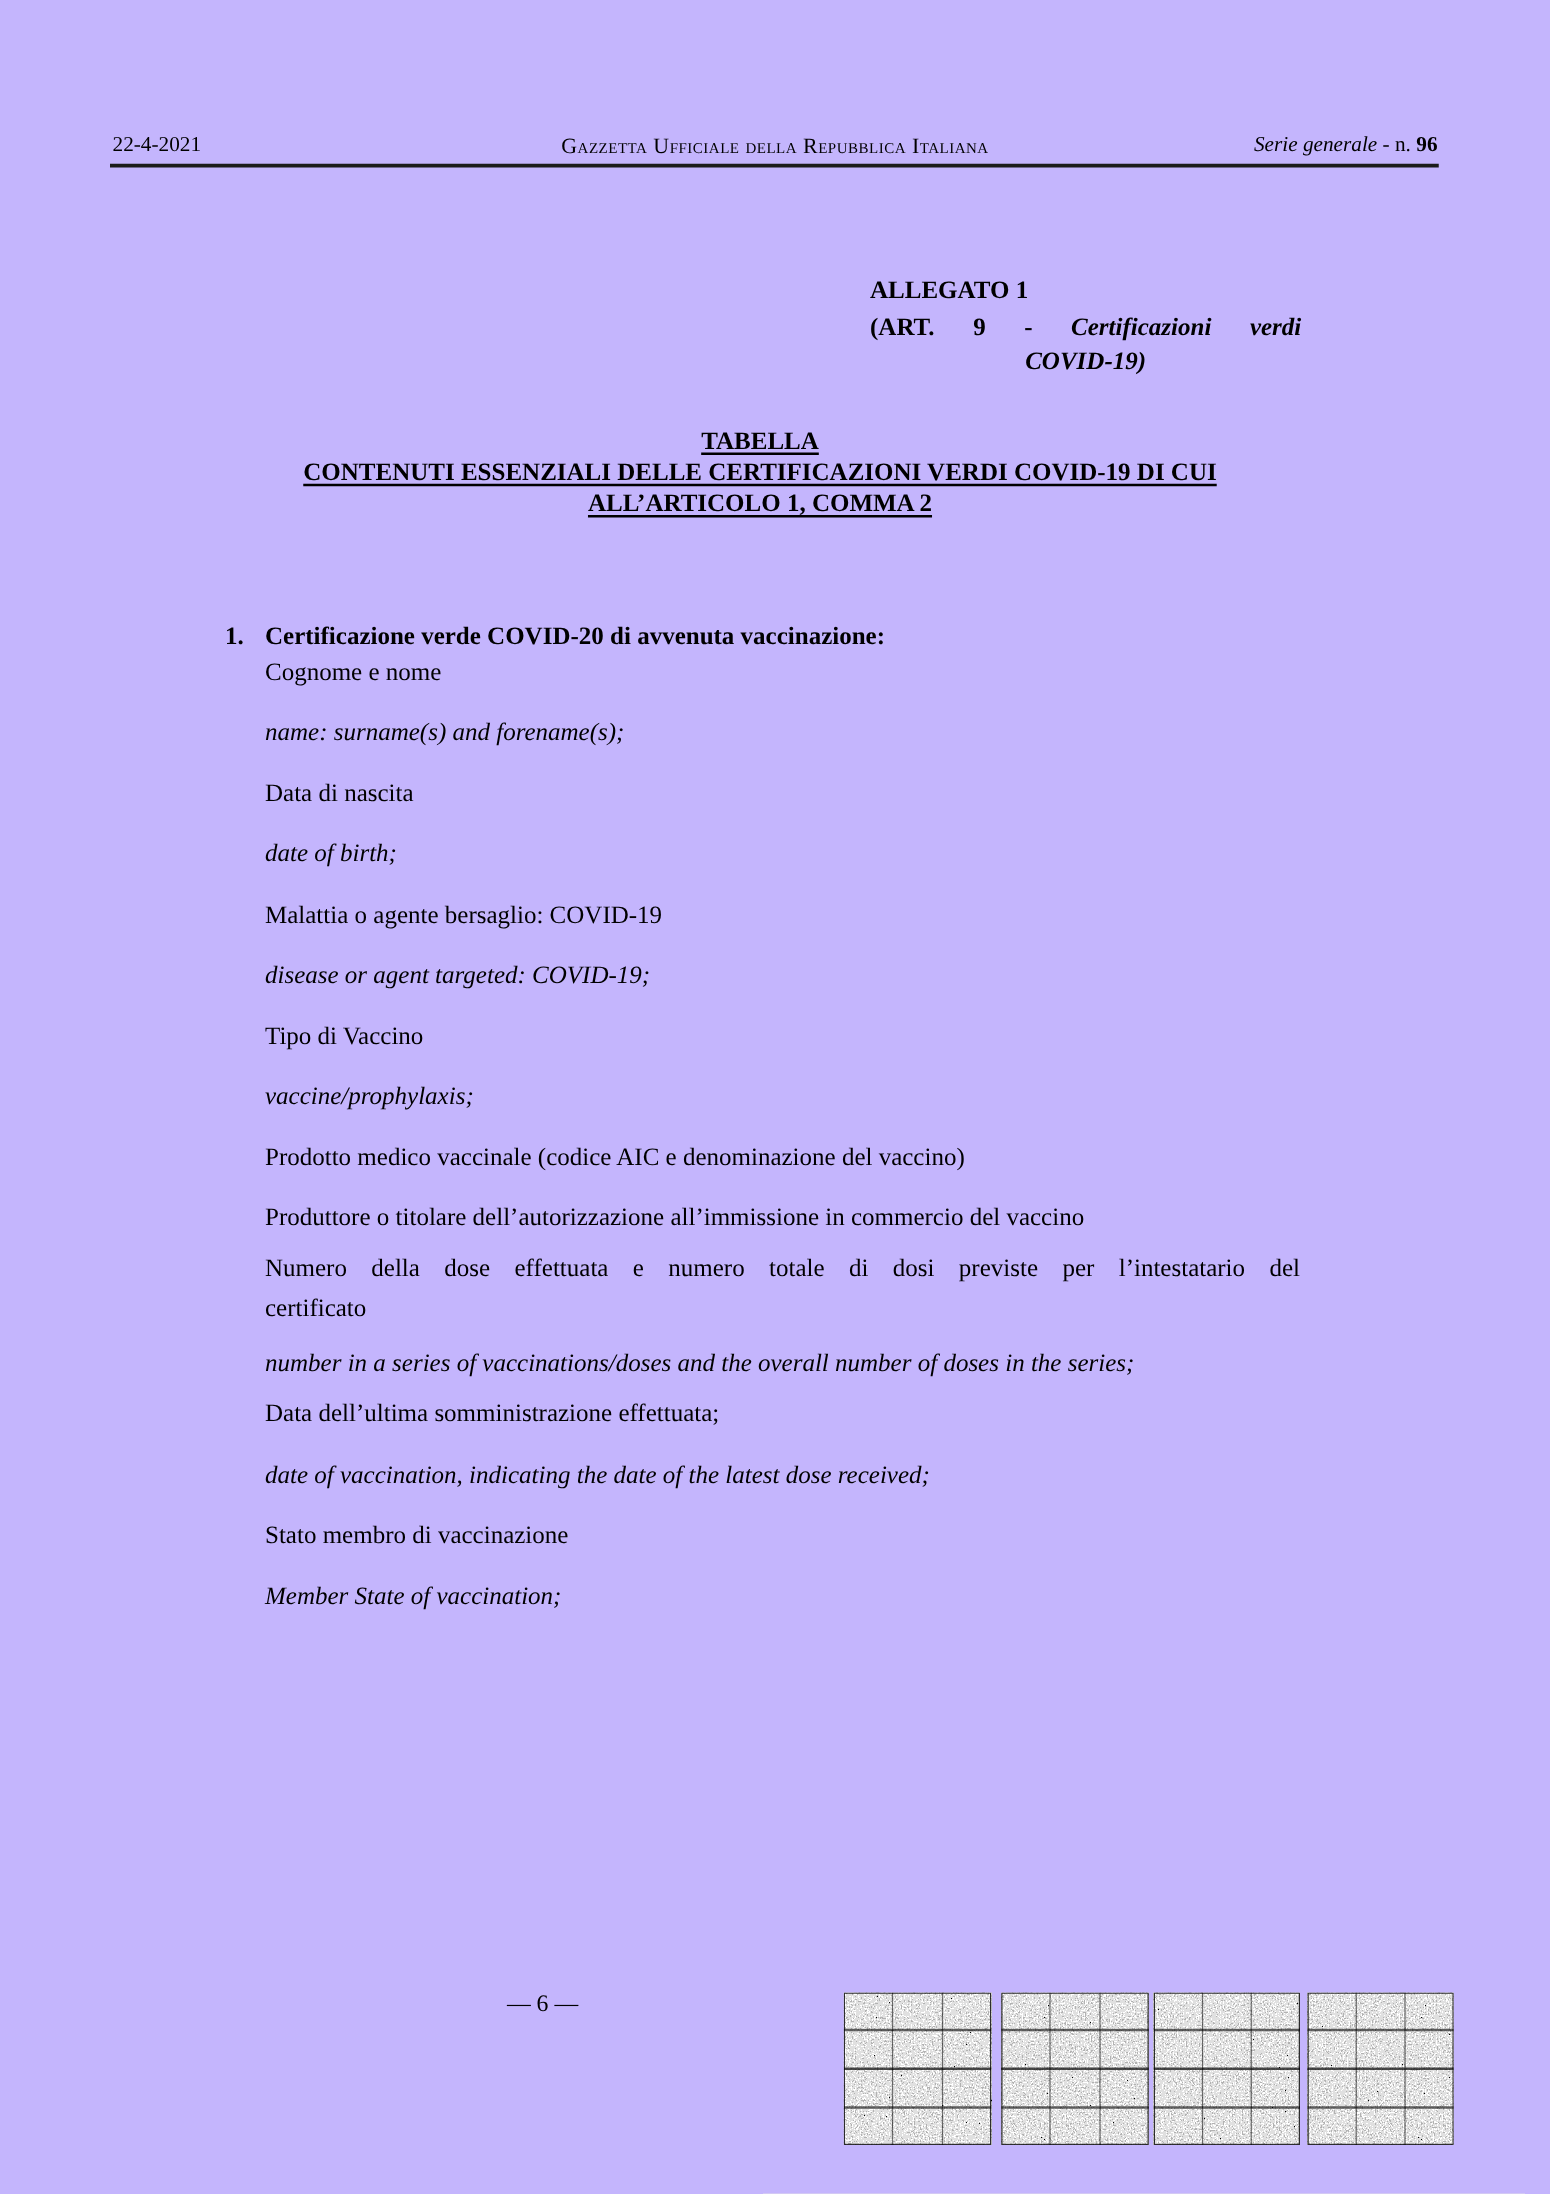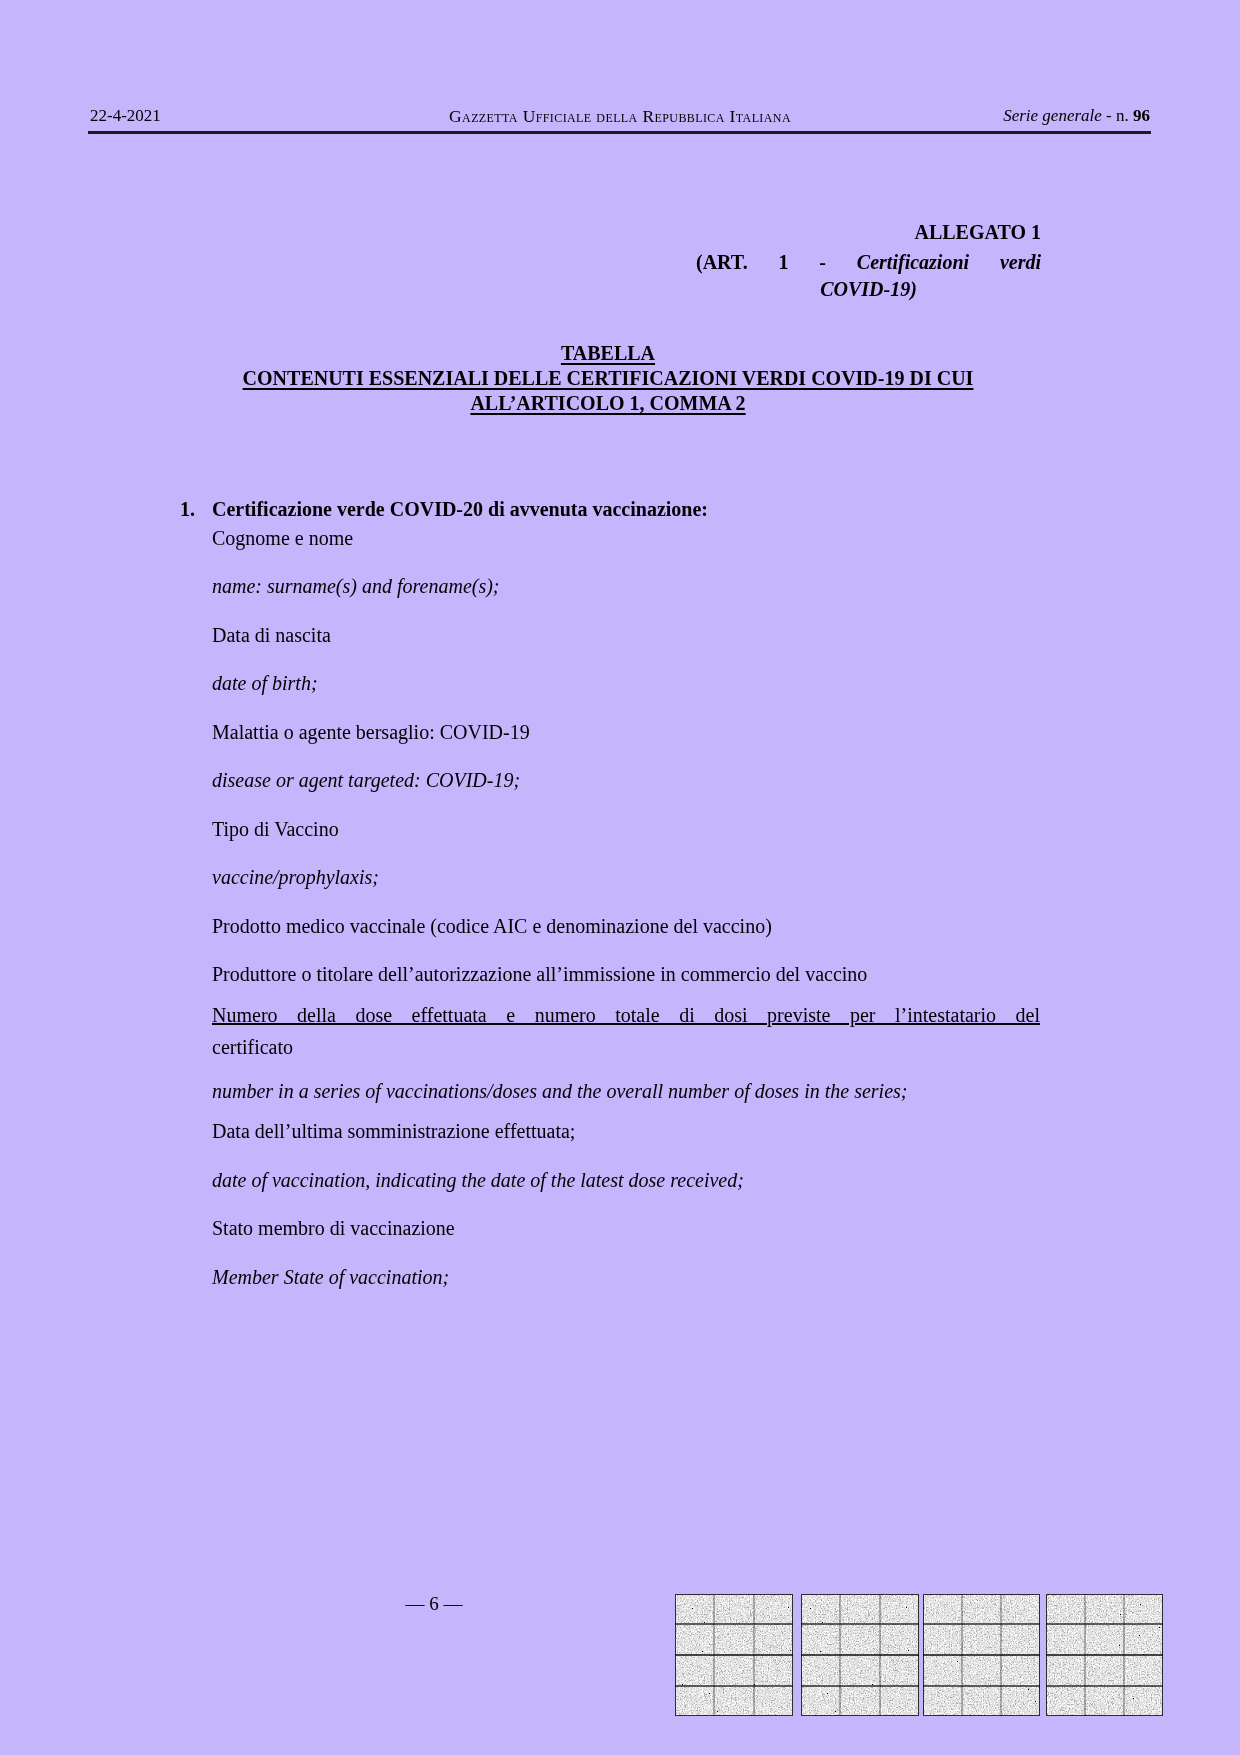--- a/index.html
+++ b/index.html
@@ -33,21 +33,21 @@
   .header-rule {
     position:absolute; left:88px; top:131px;
     width:1063px; height:3px; background:#1b1b1b;
   }
 
   
   .annex {
     position:absolute; left:696px; top:219px; width:345px;
     font-size:20px; font-weight:bold; line-height:27.5px;
   }
-  .annex-line1 { text-align:right; }
+  .annex-line1 { text-align:left; }
   .annex-line2 { margin-top:2px; text-align:justify; text-align-last:justify; }
   .annex-line2 .it, .annex-line3 { font-style:italic; }
   .annex-line3 { text-align:center; }
 
   
   .tabella {
     position:absolute; left:176px; top:341px; width:864px;
     text-align:center; font-size:20px; font-weight:bold; line-height:25px;
   }
   .tabella div {
@@ -61,21 +61,21 @@
   .list-head { display:flex; font-size:20px; font-weight:bold; line-height:25px; }
   .list-head .num { width:32px; flex:0 0 32px; }
   .paras { margin-left:32px; width:828px; }
   .paras p { margin:24.5px 0 0 0; font-size:20px; line-height:24px; }
   .paras p.first { margin-top:3.5px; }
   .paras p.en { font-style:italic; }
   .paras p.tight { margin-top:14px; }
   .paras p.after-just { margin-top:16px; }
   .paras p.wide { margin-top:16px; }
   .paras p.just { text-align:justify; line-height:31.5px; }
-  .paras p.just .fj { display:block; text-align-last:justify;text-decoration:underline; }
+  .paras p.just .fj { display:block; text-align-last:justify; }
   .paras p.just .l2 { display:block; }
 
   
   .page-num {
     position:absolute; left:0; right:372px; top:1592px;
     text-align:center; font-size:19px; line-height:24px;
   }
   .sig-area { position:absolute; left:675px; top:1594px; width:488px; height:122px; }
 </style>
 </head>
@@ -83,21 +83,21 @@
 
 <div class="page">
 
   <div class="header-date">22-4-2021</div>
   <div class="header-title">Gazzetta Ufficiale della Repubblica Italiana</div>
   <div class="header-series"><span class="it">Serie generale</span><span> - n. </span><span class="bold">96</span></div>
   <div class="header-rule"></div>
 
   <div class="annex">
     <div class="annex-line1">ALLEGATO 1</div>
-    <div class="annex-line2"><span>(ART. 1</span> <span>-</span> <span class="it">Certificazioni verdi</span></div>
+    <div class="annex-line2"><span>(ART. 9</span> <span>-</span> <span class="it">Certificazioni verdi</span></div>
     <div class="annex-line3">COVID-19)</div>
   </div>
 
   <div class="tabella">
     <div>TABELLA</div>
     <div>CONTENUTI ESSENZIALI DELLE CERTIFICAZIONI VERDI COVID-19 DI CUI</div>
     <div>ALL’ARTICOLO 1, COMMA 2</div>
   </div>
 
   <div class="list-block">

